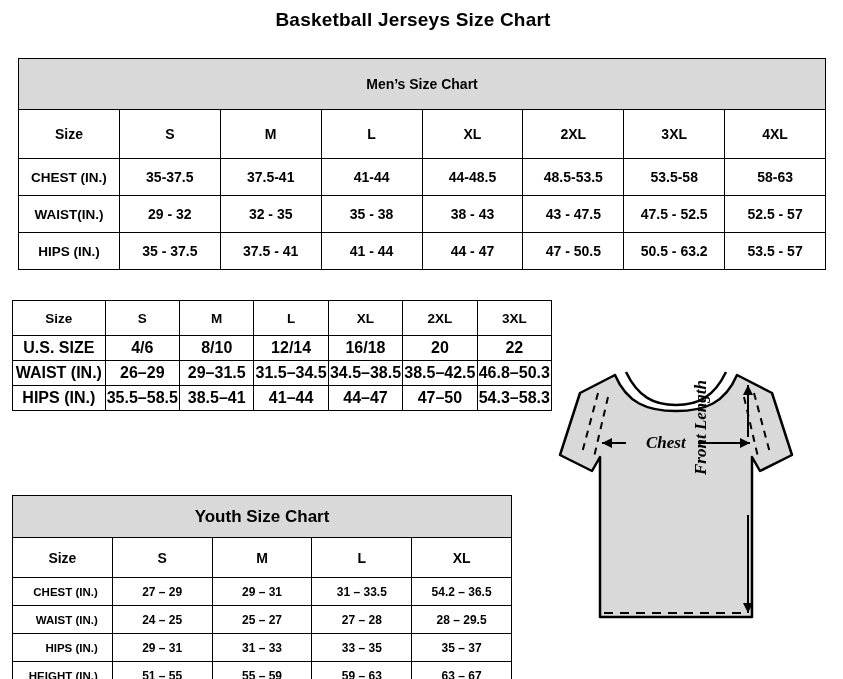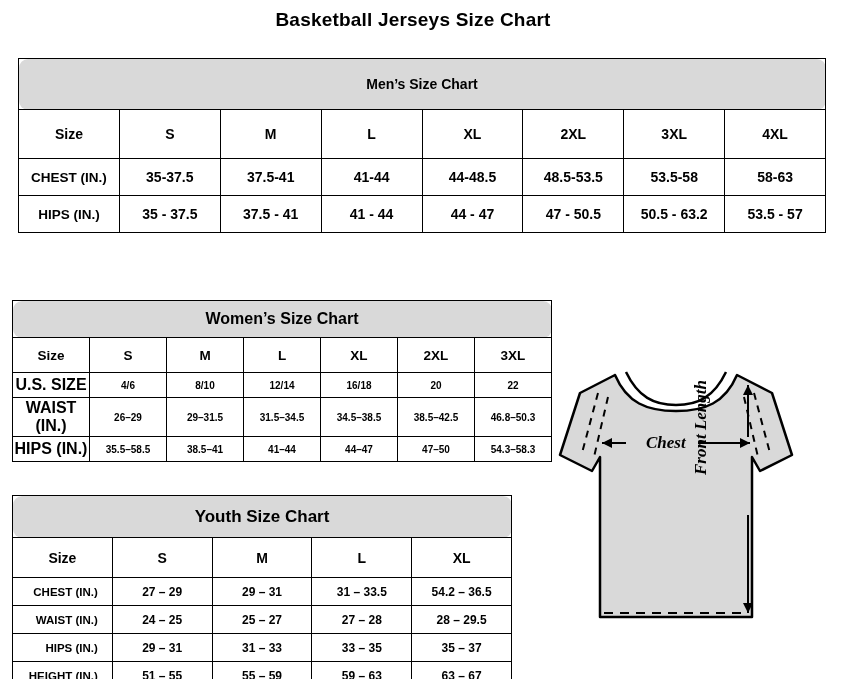--- a/index.html
+++ b/index.html
@@ -32,21 +32,20 @@
     text-align: center;
     vertical-align: middle;
     background: #ffffff;
     font-weight: bold;
   }
   .caption-row td {
     background: #d9d9d9;
     font-size: 17px;
     font-weight: bold;
     padding: 8px 0;
-    border-radius: 9px;
   }
   .hdr td {
     font-size: 14px;
     font-weight: bold;
     padding: 7px 0;
   }
 
   
   #men-chart {
     position: absolute;
@@ -59,21 +58,21 @@
 
   
   #women-chart {
     position: absolute;
     left: 12px;
     top: 300px;
     width: 540px;
   }
   #women-chart .caption-row td { font-size: 16px; padding: 7px 0; }
   #women-chart .hdr td { font-size: 13.5px; padding: 6px 0; }
-  #women-chart td { height: 22px; font-size: 10px; }
+  #women-chart td { height: 22px; font-size: 16px; }
   #women-chart .rowlabel { font-size: 16px; }
 
   
   #youth-chart {
     position: absolute;
     left: 12px;
     top: 495px;
     width: 500px;
   }
   #youth-chart .caption-row td { font-size: 17px; padding: 8px 17px; }
@@ -133,37 +132,44 @@
         <td class="rowlabel">CHEST (IN.)</td>
         <td>35-37.5</td>
         <td>37.5-41</td>
         <td>41-44</td>
         <td>44-48.5</td>
         <td>48.5-53.5</td>
         <td>53.5-58</td>
         <td>58-63</td>
       </tr>
       <tr>
+        <td class="rowlabel">WAIST(IN.)</td>
+        <td>29 - 32</td>
+        <td>32 - 35</td>
+        <td>35 - 38</td>
+        <td>38 - 43</td>
+        <td>43 - 47.5</td>
+        <td>47.5 - 52.5</td>
+        <td>52.5 - 57</td>
+      </tr>
+      <tr>
         <td class="rowlabel">HIPS (IN.)</td>
         <td>35 - 37.5</td>
         <td>37.5 - 41</td>
         <td>41 - 44</td>
         <td>44 - 47</td>
         <td>47 - 50.5</td>
         <td>50.5 - 63.2</td>
         <td>53.5 - 57</td>
       </tr>
     </tbody>
 </table>
 
 <table id="women-chart">
   <tbody>
-      <tr class="caption-row">
-        <td colspan="7">Women’s Size Chart</td>
-      </tr>
       <tr class="hdr">
         <td style="width: 17%;">Size</td>
         <td>S</td>
         <td>M</td>
         <td>L</td>
         <td>XL</td>
         <td>2XL</td>
         <td>3XL</td>
       </tr>
       <tr>

